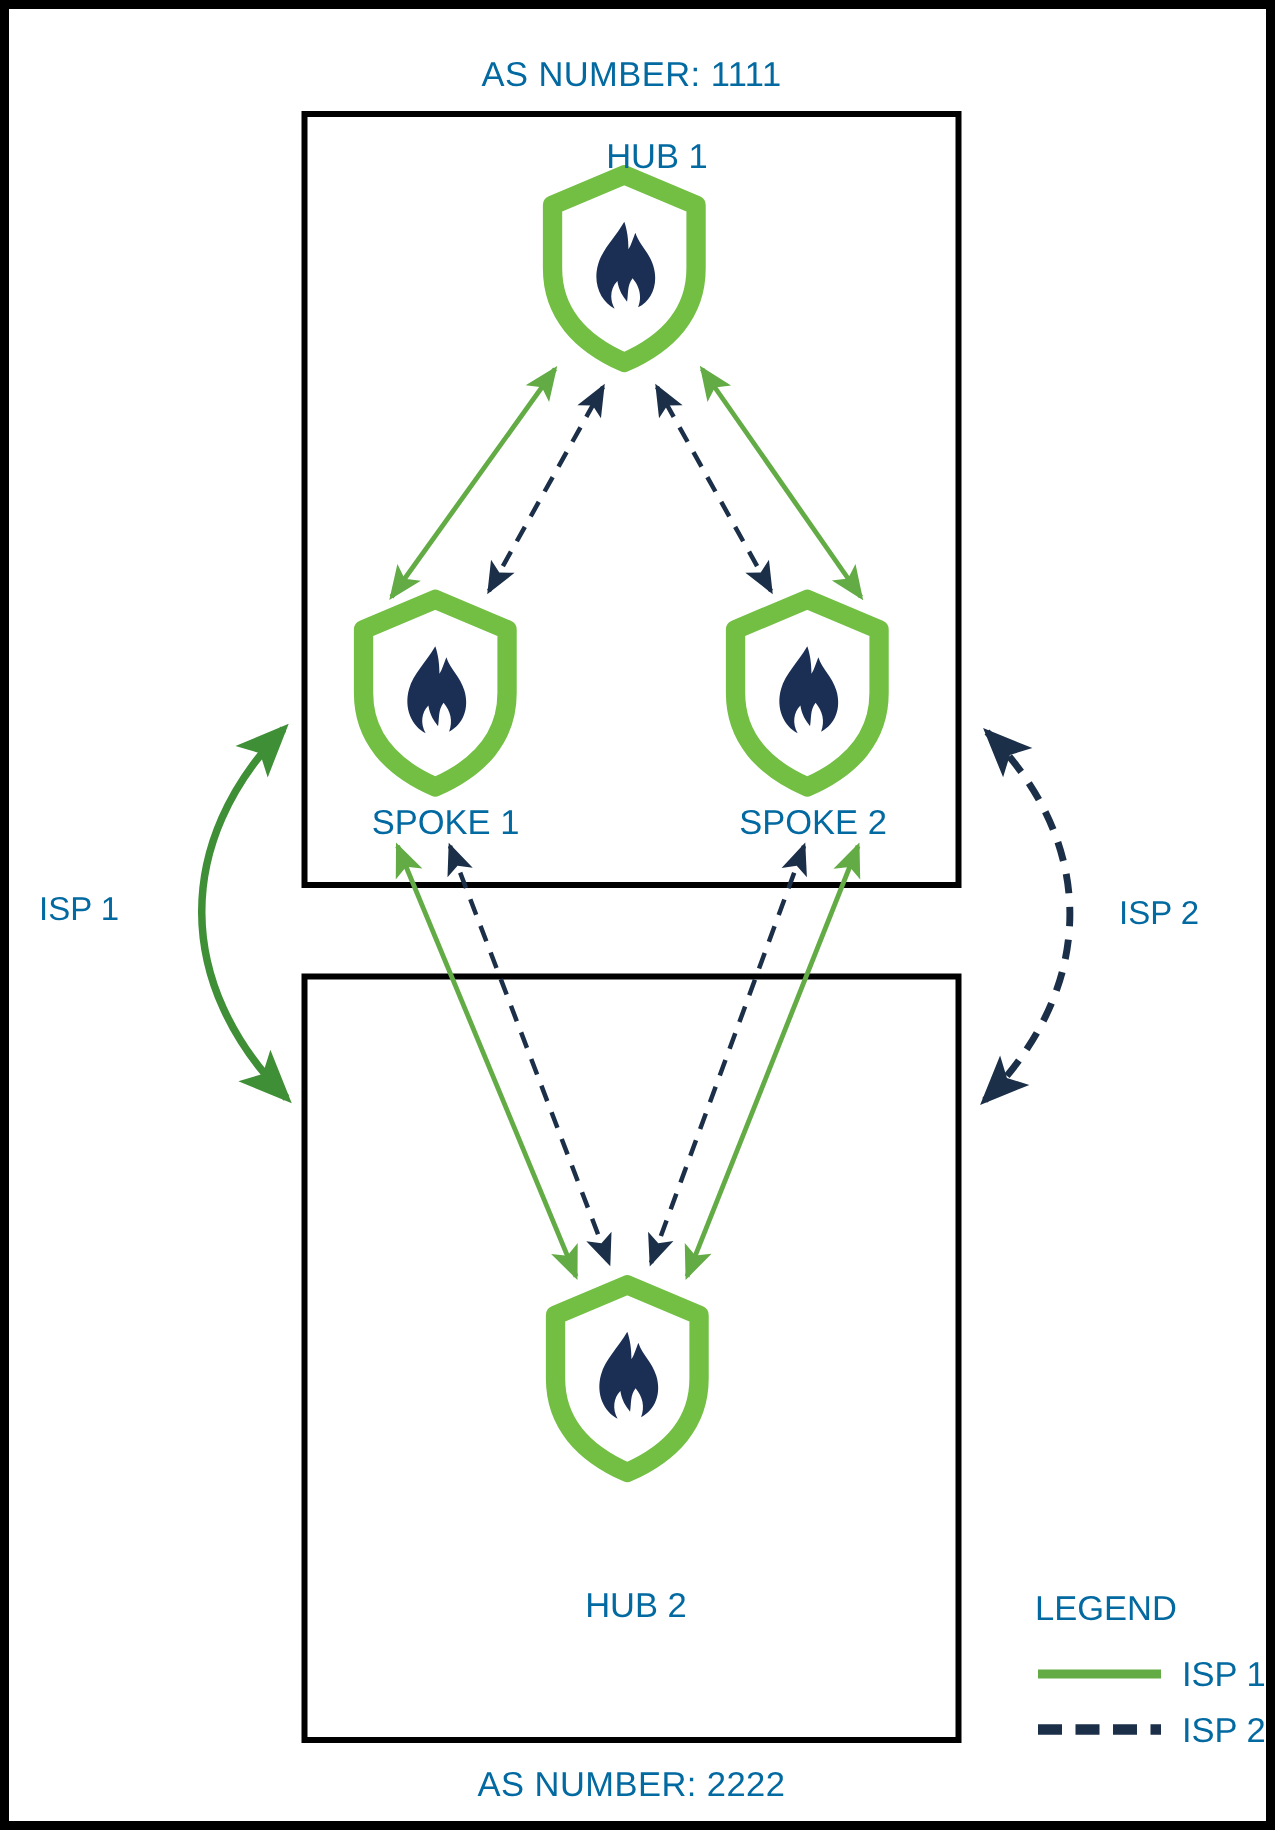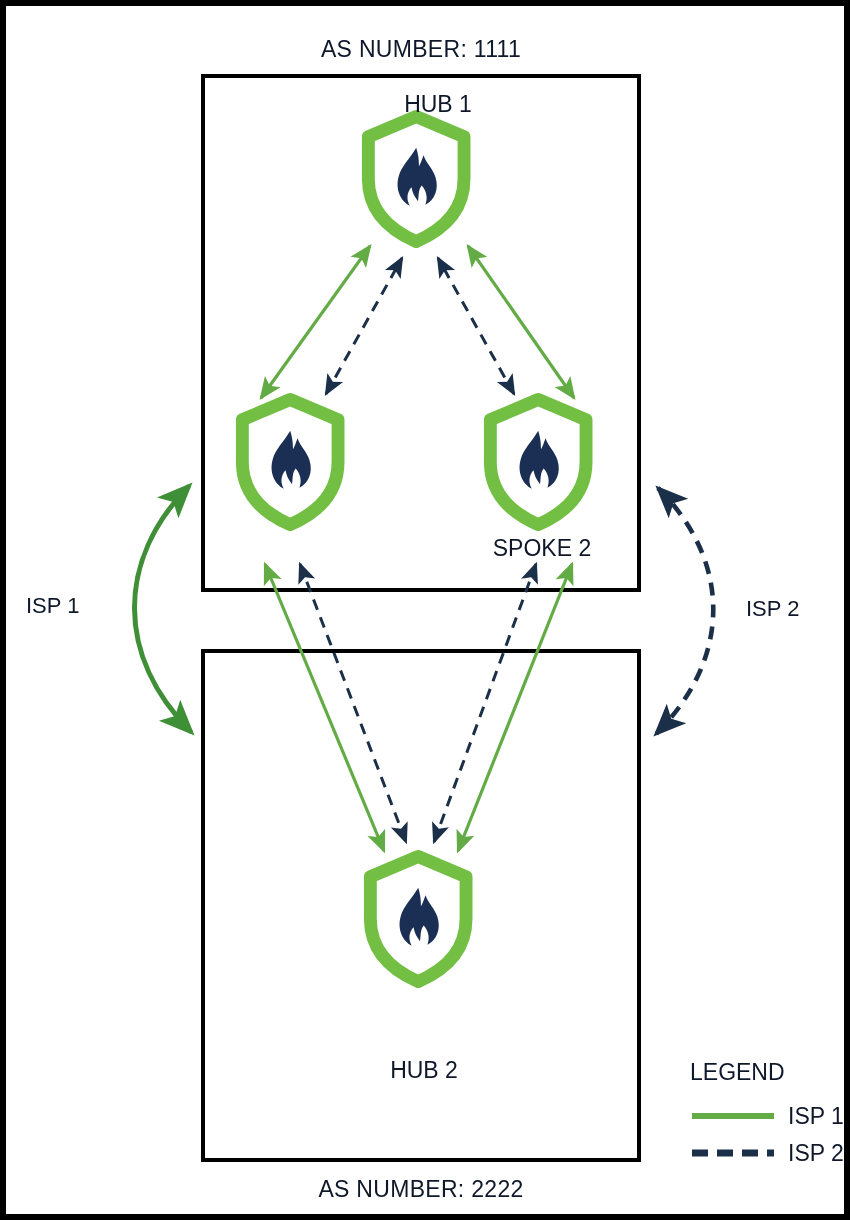--- a/index.html
+++ b/index.html
@@ -21,21 +21,21 @@
   }
   .svg-layer {
     position: absolute;
     top: 0;
     left: 0;
     width: 850px;
     height: 1220px;
   }
   .label {
     position: absolute;
-    color: #0f172a;
+    color: #0369a1;
     font-family: "Liberation Sans", sans-serif;
     white-space: nowrap;
     text-align: center;
   }
   .as-label {
     font-size: 23px;
     letter-spacing: 0.3px;
   }
   .node-label {
     font-size: 23px;
@@ -135,20 +135,21 @@
     </g>
 
     <line x1="686" y1="1110" x2="768" y2="1110" stroke="#62ab45" stroke-width="6"></line>
     <line x1="686" y1="1147" x2="768" y2="1147" stroke="#1b2f48" stroke-width="7" stroke-dasharray="16 9"></line>
   </svg>
 
   <div class="label as-label" style="left:195px; top:30px; width:440px;">AS NUMBER: 1111</div>
 
   <div class="label node-label" style="left:352px; top:85px; width:160px;">HUB 1</div>
 
+  <div class="label node-label" style="left:211px; top:529px; width:160px;">SPOKE 1</div>
 
   <div class="label node-label" style="left:456px; top:529px; width:160px;">SPOKE 2</div>
 
   <div class="label node-label" style="left:338px; top:1051px; width:160px;">HUB 2</div>
 
   <div class="label isp-label" style="left:20px; top:587px; width:110px; text-align:left;">ISP 1</div>
 
   <div class="label isp-label" style="left:740px; top:590px; width:110px; text-align:left;">ISP 2</div>
 
   <div class="label as-label" style="left:195px; top:1170px; width:440px;">AS NUMBER: 2222</div>

